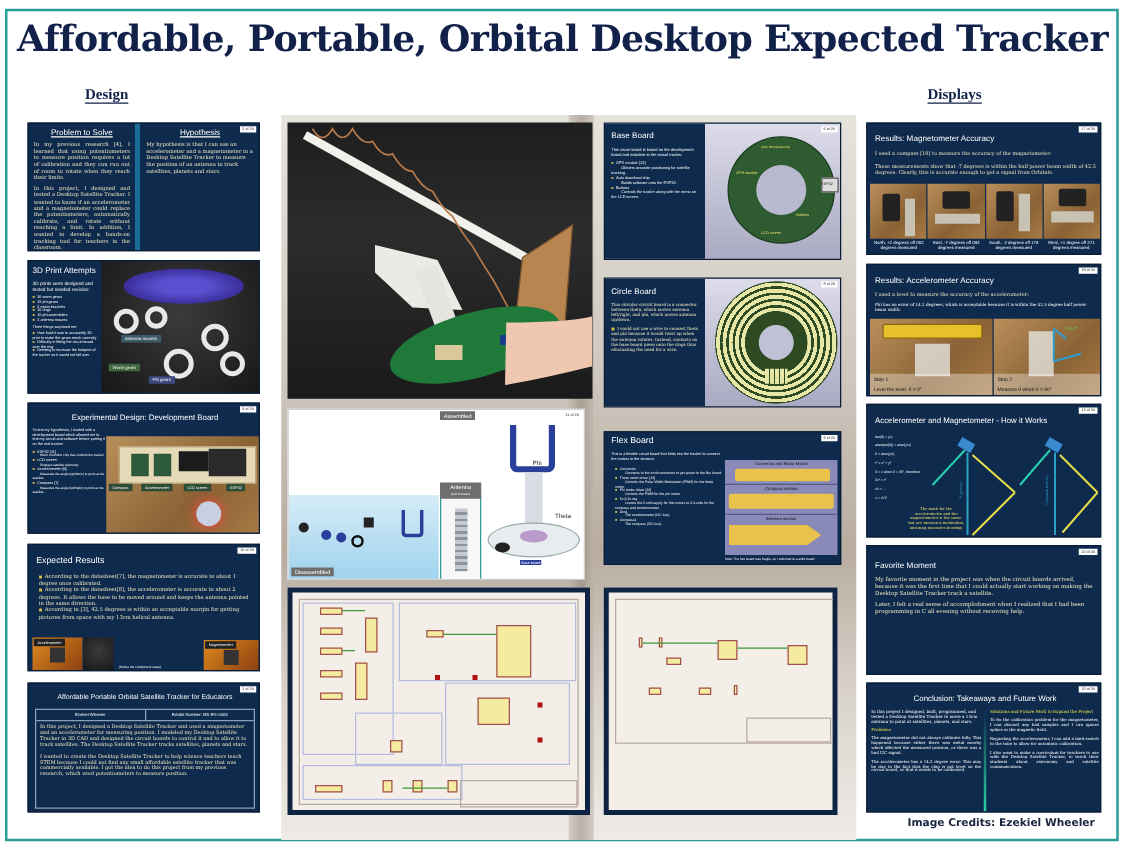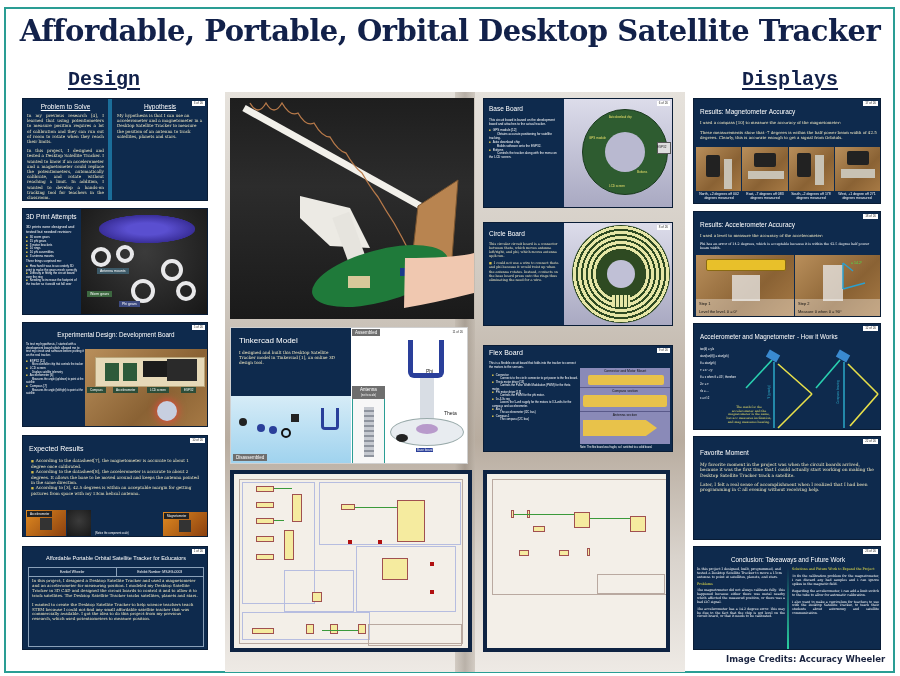--- a/index.html
+++ b/index.html
@@ -2,21 +2,21 @@
 <html><head>
 <meta charset="utf-8">
 <style>
   * { box-sizing: border-box; margin: 0; padding: 0; }
   html, body { width: 900px; height: 676px; overflow: hidden; background: #fff; }
   body { font-family: "Liberation Sans", sans-serif; position: relative; }
 
   .frame { position: absolute; left: 4px; top: 7px; width: 891px; height: 666px; border: 2px solid #2a9d94; background: #ffffff; }
 
   .poster-title { position: absolute; left: 0; top: 14px; width: 900px; text-align: center; font-family: "DejaVu Serif", serif; font-weight: bold; font-size: 29px; color: #12214a; letter-spacing: -0.5px; }
-  .section-title { position: absolute; top: 68px; font-family: Liberation Mono, monospace; font-weight: bold; font-size: 20px; color: #12214a; text-decoration: underline; text-underline-offset: 3px; }
+  .section-title { position: absolute; top: 68px; font-family: Liberation Serif, serif; font-weight: bold; font-size: 12px; color: #12214a; text-decoration: underline; text-underline-offset: 3px; }
   .design-title { left: 68px; }
   .results-title { left: 742px; }
 
   .bg-center { position: absolute; left: 225px; top: 92px; width: 460px; height: 580px;
     background: linear-gradient(180deg, #e6e2dc 0%, #cfc8bf 35%, #b8ac9f 60%, #d9d3cc 80%, #eeeae5 100%); }
   .bg-rod { position: absolute; left: 455px; top: 92px; width: 20px; height: 580px; background: linear-gradient(90deg,#bdb4a9,#8f8478,#bdb4a9); opacity: .55; }
 
   .slide { position: absolute; background: #0e2a4d; color: #e8e0b8; overflow: hidden; border: 1px solid #0a1d36; }
   .slide .pg { position: absolute; right: 2px; top: 2px; background: #fff; color: #333; font-size: 3px; padding: 0 2px; height: 5px; line-height: 5px; }
   .slide h3 { font-family: "Liberation Sans", sans-serif; font-weight: normal; color: #ffffff; font-size: 8px; }
@@ -42,21 +42,21 @@
   .schem .chip { position: absolute; background: #f5eb9f; border: 1px solid #a05050; }
   .schem .blk { position: absolute; border: 1.5px solid #b6bde0; }
   .schem .wire { position: absolute; background: #3a9a3a; }
   .schem .led { position: absolute; width: 4px; height: 4px; background: #b01010; }
 </style>
 </head>
 <body>
 
 <div class="frame"></div>
 
-<div class="poster-title">Affordable, Portable, Orbital Desktop Satellite Tracker</div>
+<div class="poster-title">Affordable, Portable, Orbital Desktop Expected Tracker</div>
 <div class="section-title design-title">Design</div>
 <div class="section-title results-title">Displays</div>
 
 <div class="bg-center"></div>
 <div class="bg-rod"></div>
 
 <div class="slide" style="left:22px;top:98px;width:186px;height:103px;">
   <span class="pg">3 of 26</span>
   <div style="position:absolute;left:0;top:0;width:85px;height:103px;padding:4px 4px;">
     <div style="text-align:center;color:#fff;font-size:6.5px;text-decoration:underline;margin-bottom:3px;">Problem to Solve</div>
@@ -175,24 +175,20 @@
     <rect x="112" y="115" width="18" height="60" fill="#e6e4de" transform="rotate(-20 121 145)"></rect>
     <ellipse cx="150" cy="178" rx="70" ry="26" fill="#1f7a3a" transform="rotate(-15 150 178)"></ellipse>
     <rect x="118" y="178" width="22" height="12" fill="#d8c89a"></rect>
     <rect x="170" y="170" width="18" height="8" fill="#1a3a8a"></rect>
     <path d="M175 160 q50 0 69 -5 l0 40 q-40 10 -70 15 z" fill="#f0c8b0"></path>
   </svg>
 </div>
 
 <div class="slide" style="left:230px;top:327px;width:238px;height:137px;background:#ffffff;border-color:#d0d0d0;">
   <span class="pg" style="background:none;">11 of 26</span>
-  <div style="position:absolute;left:0;top:0;width:120px;height:68px;background:#0e2a4d;padding:8px 8px;">
-    <h3 style="font-size:8px;margin-bottom:5px;">Tinkercad Model</h3>
-    <p style="font-size:4.2px;line-height:5px;">I designed and built this Desktop Satellite Tracker model in Tinkercad [1], an online 3D design tool.</p>
-  </div>
   <div style="position:absolute;left:0;top:68px;width:120px;height:69px;background:linear-gradient(180deg,#d6ecf7,#9ed2ee);">
     <div style="position:absolute;left:8px;top:22px;width:8px;height:8px;border-radius:50%;background:#222;"></div>
     <div style="position:absolute;left:26px;top:28px;width:8px;height:8px;border-radius:50%;background:#2a3f9a;"></div>
     <div style="position:absolute;left:38px;top:30px;width:8px;height:8px;border-radius:50%;background:#2a3f9a;"></div>
     <div style="position:absolute;left:50px;top:32px;width:10px;height:10px;border-radius:50%;border:2px solid #111;"></div>
     <div style="position:absolute;left:60px;top:18px;width:8px;height:8px;background:#222;"></div>
     <div style="position:absolute;left:90px;top:12px;width:18px;height:22px;border:3px solid #2a3f9a;border-top:none;border-radius:0 0 4px 4px;"></div>
     <span class="label-chip" style="left:2px;top:58px;font-size:4.5px;">Disassembled</span>
   </div>
   <div style="position:absolute;left:121px;top:68px;width:33px;height:69px;background:#f7f7f7;border:1px solid #2a9d94;">
@@ -432,13 +428,13 @@
   </div>
   <div style="position:absolute;left:93px;top:20px;width:2px;height:82px;background:linear-gradient(180deg,#0e2a4d,#2ad0a0);"></div>
   <div style="position:absolute;left:98px;top:20px;width:87px;">
     <p style="font-size:3.3px;line-height:4px;color:#e8e04a;margin-bottom:4px;">Solutions and Future Work to Expand the Project</p>
     <p style="font-size:3.2px;line-height:3.9px;color:#fff;text-align:justify;margin-bottom:3px;">To fix the calibration problem for the magnetometer, I can discard any bad samples and I can ignore spikes in the magnetic field.</p>
     <p style="font-size:3.2px;line-height:3.9px;color:#fff;text-align:justify;margin-bottom:3px;">Regarding the accelerometer, I can add a limit switch to the tube to allow for automatic calibration.</p>
     <p style="font-size:3.2px;line-height:3.9px;color:#fff;text-align:justify;">I also want to make a curriculum for teachers to use with the Desktop Satellite Tracker, to teach their students about astronomy and satellite communication.</p>
   </div>
 </div>
 
-<div class="credits">Image Credits: Accuracy Wheeler</div>
+<div class="credits">Image Credits: Ezekiel Wheeler</div>
 
 </body></html>

